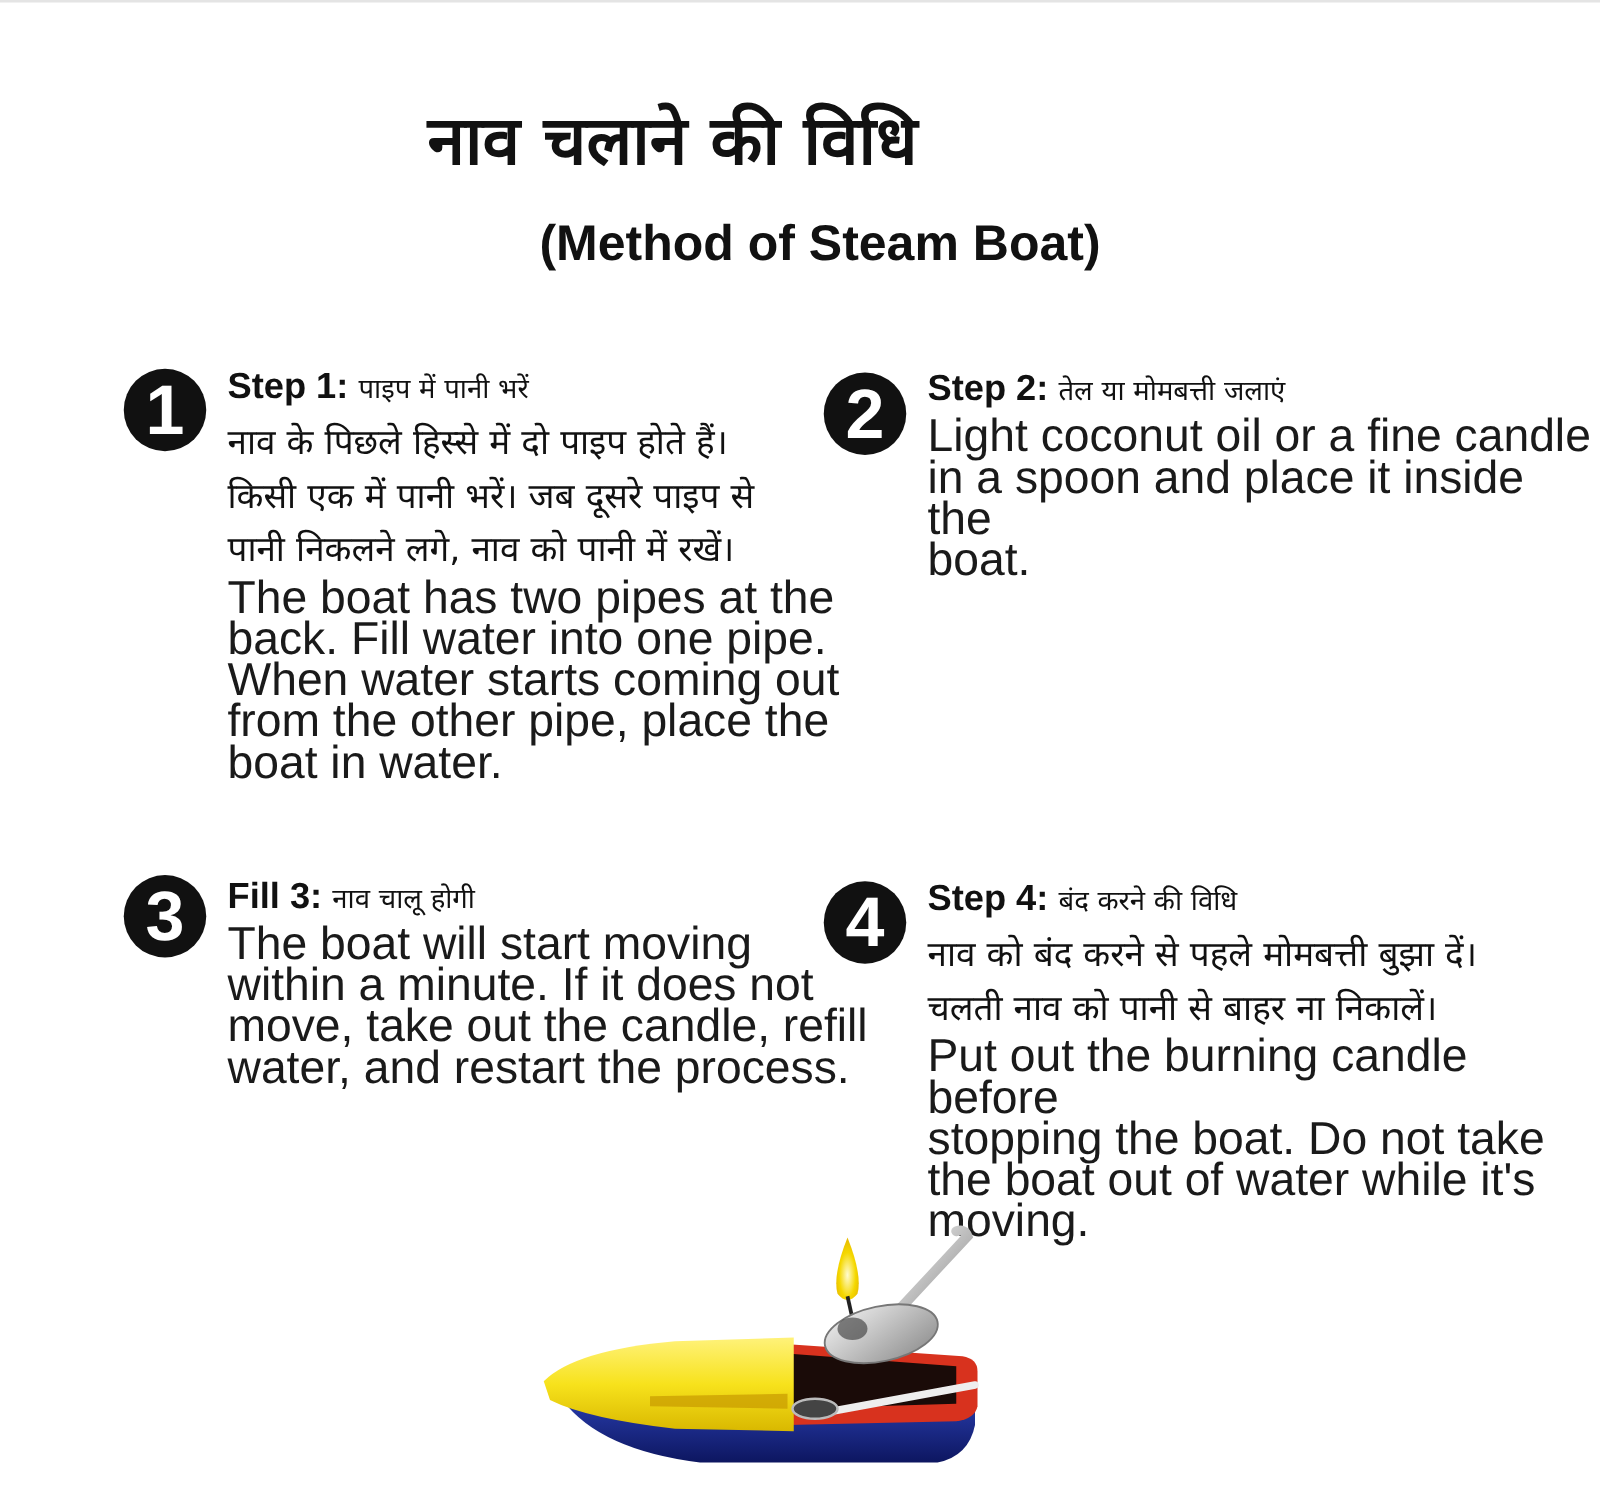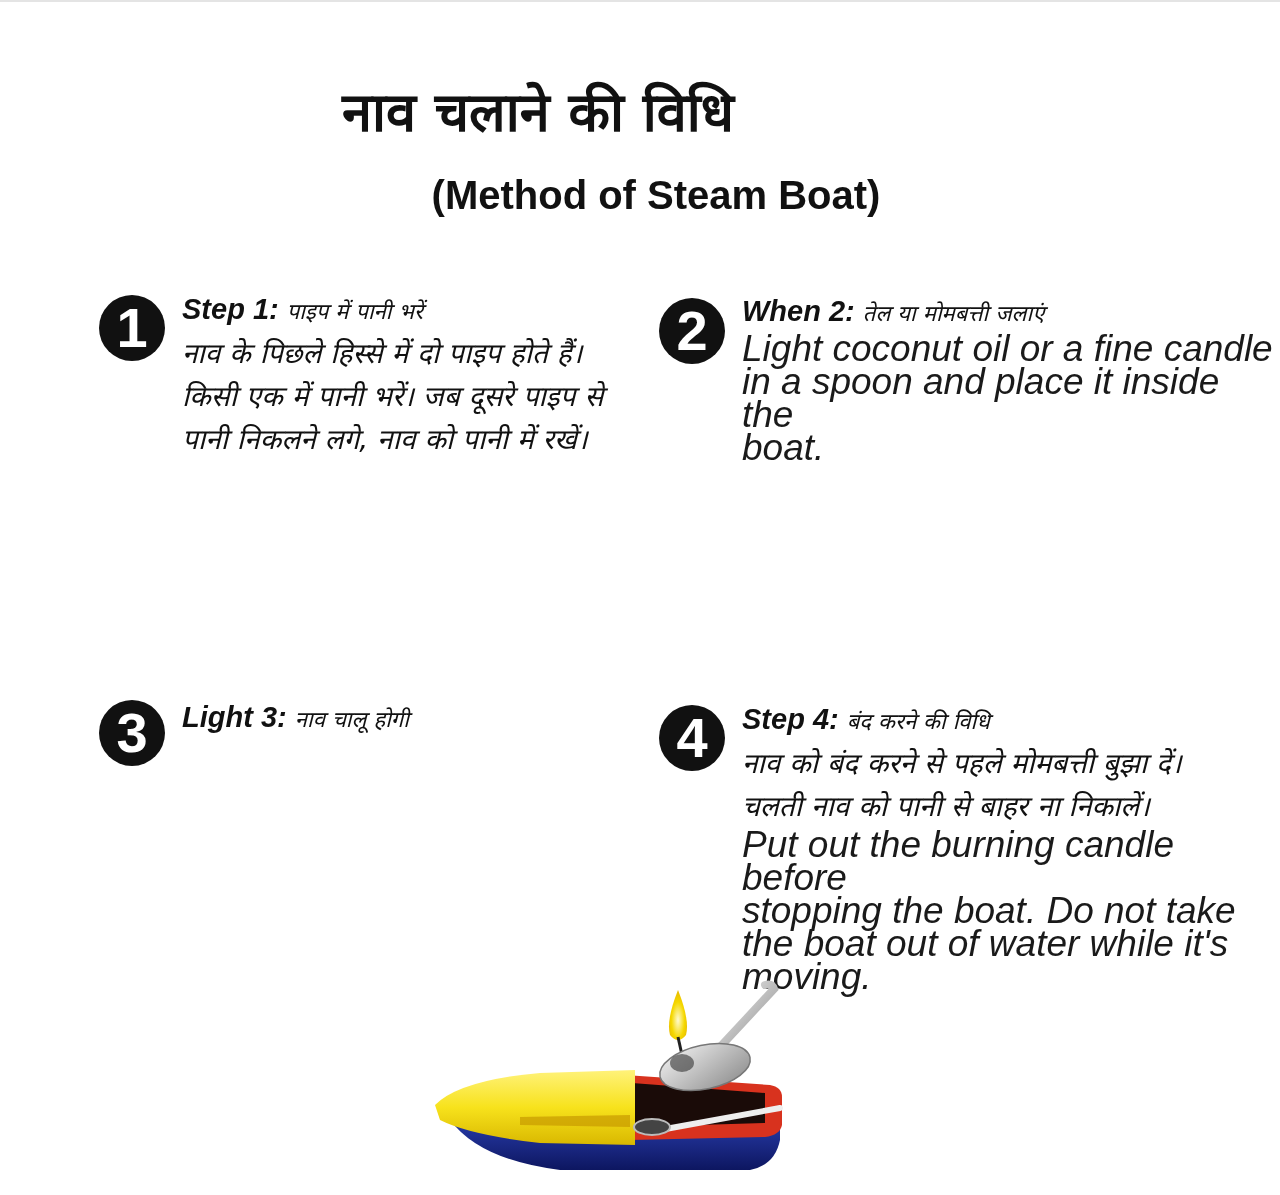--- a/index.html
+++ b/index.html
@@ -14,21 +14,21 @@
     }
     .title-en {
       position: absolute; left: 0; width: 1280px; top: 170px; text-align: center;
       font-family: "Liberation Sans", sans-serif; font-weight: bold; font-size: 40px; line-height: 50px; color: #111; padding-left: 16px;
     }
     .badge {
       position: absolute; width: 66px; height: 66px; border-radius: 50%; background: #111;
       color: #fff; font-family: "Liberation Sans", sans-serif; font-weight: bold; font-size: 56px;
       line-height: 66px; text-align: center;
     }
-    .step-body { position: absolute; font-style: italic; }
+    .step-body { position: absolute; }
     .step-head { font-size: 29px; line-height: 36px; white-space: nowrap; }
     .step-head .lbl { font-family: "Liberation Sans", sans-serif; font-weight: bold; }
     .step-head .hi { font-family: "DejaVu Sans", sans-serif; font-size: 22px; }
     .hi-lines { font-family: "DejaVu Sans", sans-serif; font-size: 28px; line-height: 43px; white-space: nowrap; margin-top: 2px; }
     .en-lines { font-family: "Liberation Sans", sans-serif; font-size: 37px; line-height: 33px; color: #1a1a1a; white-space: pre-line; margin-top: 0px; }
     .boat { position: absolute; left: 420px; top: 975px; width: 450px; height: 210px; }
   </style>
 </head>
 <body>
 
@@ -42,43 +42,52 @@
   <div class="step-body" style="left:182px; top:291px;">
     <div class="step-head">
       <span class="lbl">Step 1:</span>
       <span class="hi">पाइप में पानी भरें</span>
     </div>
     <div class="hi-lines">
       <div>नाव के पिछले हिस्से में दो पाइप होते हैं।</div>
       <div>किसी एक में पानी भरें। जब दूसरे पाइप से</div>
       <div>पानी निकलने लगे, नाव को पानी में रखें।</div>
     </div>
+    <div class="en-lines">The boat has two pipes at the
+back. Fill water into one pipe.
+When water starts coming out
+from the other pipe, place the
+boat in water.</div>
   </div>
 </div>
 
 <div>
   <div class="badge" style="left:659px; top:298px;">2</div>
   <div class="step-body" style="left:742px; top:293px;">
     <div class="step-head">
-      <span class="lbl">When 2:</span>
+      <span class="lbl">Step 2:</span>
       <span class="hi">तेल या मोमबत्ती जलाएं</span>
     </div>
     <div class="en-lines">Light coconut oil or a fine candle
 in a spoon and place it inside the
 boat.</div>
   </div>
 </div>
 
 <div>
   <div class="badge" style="left:99px; top:700px;">3</div>
   <div class="step-body" style="left:182px; top:699px;">
     <div class="step-head">
-      <span class="lbl">Light 3:</span>
+      <span class="lbl">Fill 3:</span>
       <span class="hi">नाव चालू होगी</span>
     </div>
+    <div class="en-lines">The boat will start moving
+within a minute. If it does not
+move, take out the candle, refill
+water, and restart the process.</div>
   </div>
 </div>
 
 <div>
   <div class="badge" style="left:659px; top:705px;">4</div>
   <div class="step-body" style="left:742px; top:701px;">
     <div class="step-head">
       <span class="lbl">Step 4:</span>
       <span class="hi">बंद करने की विधि</span>
     </div>

